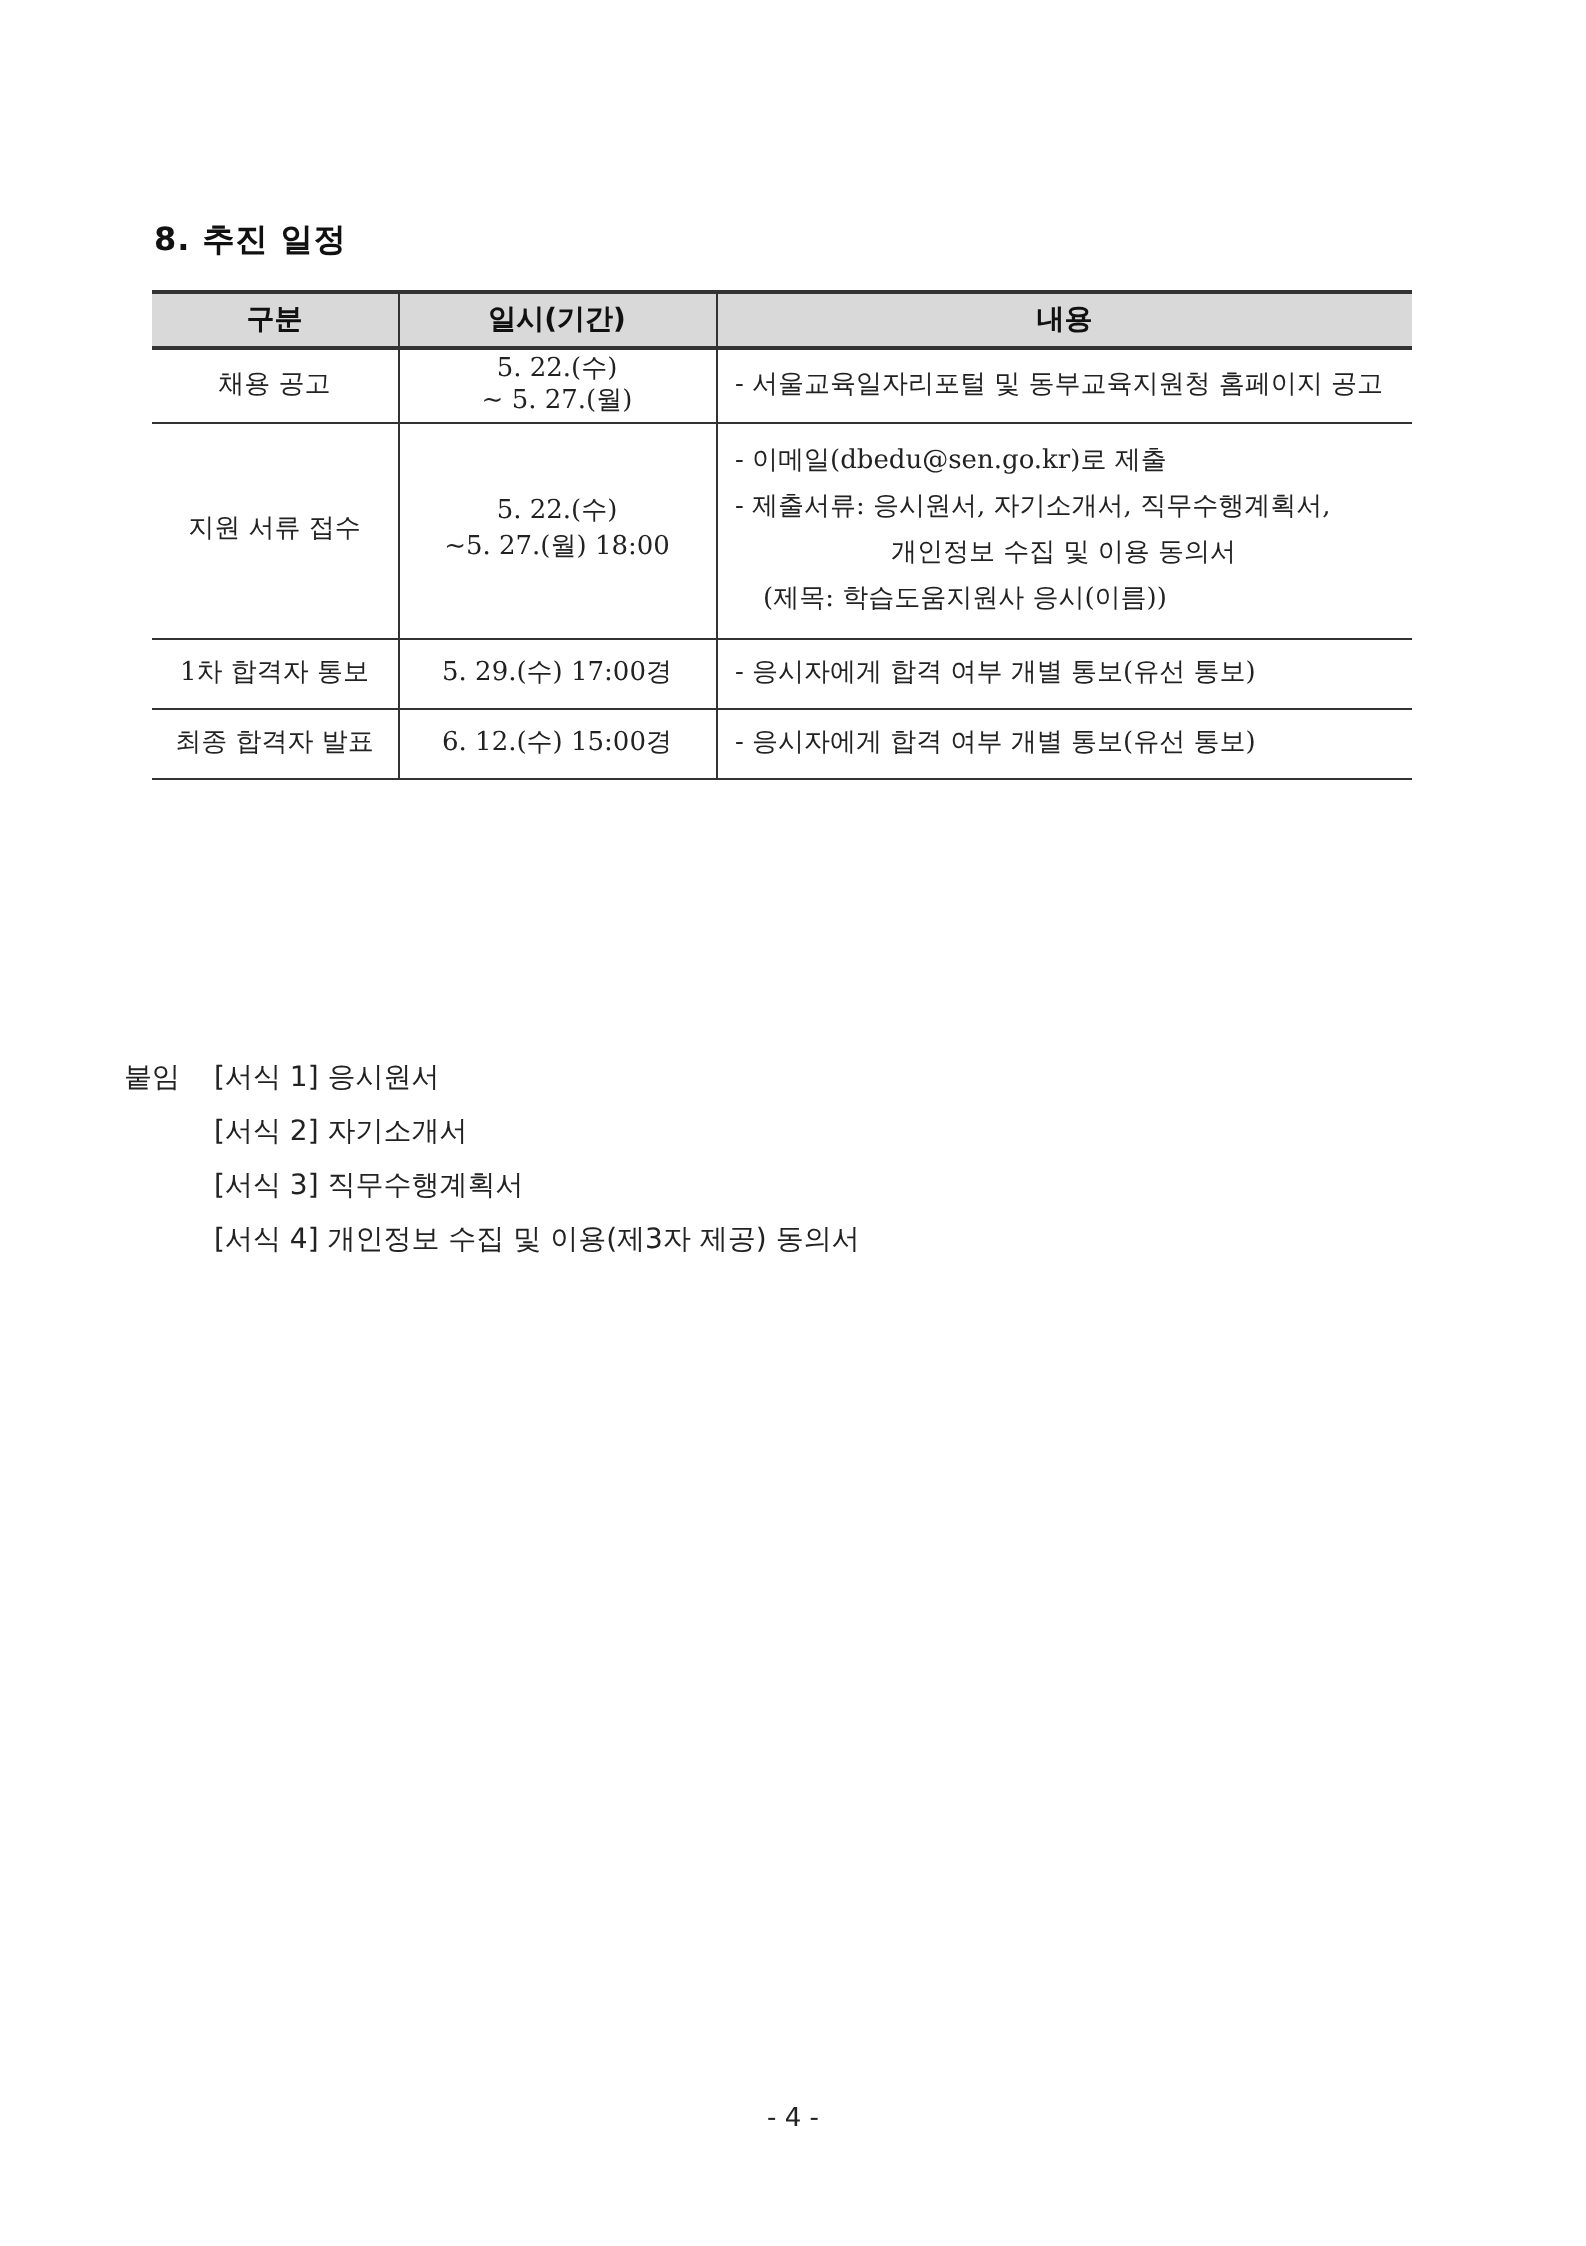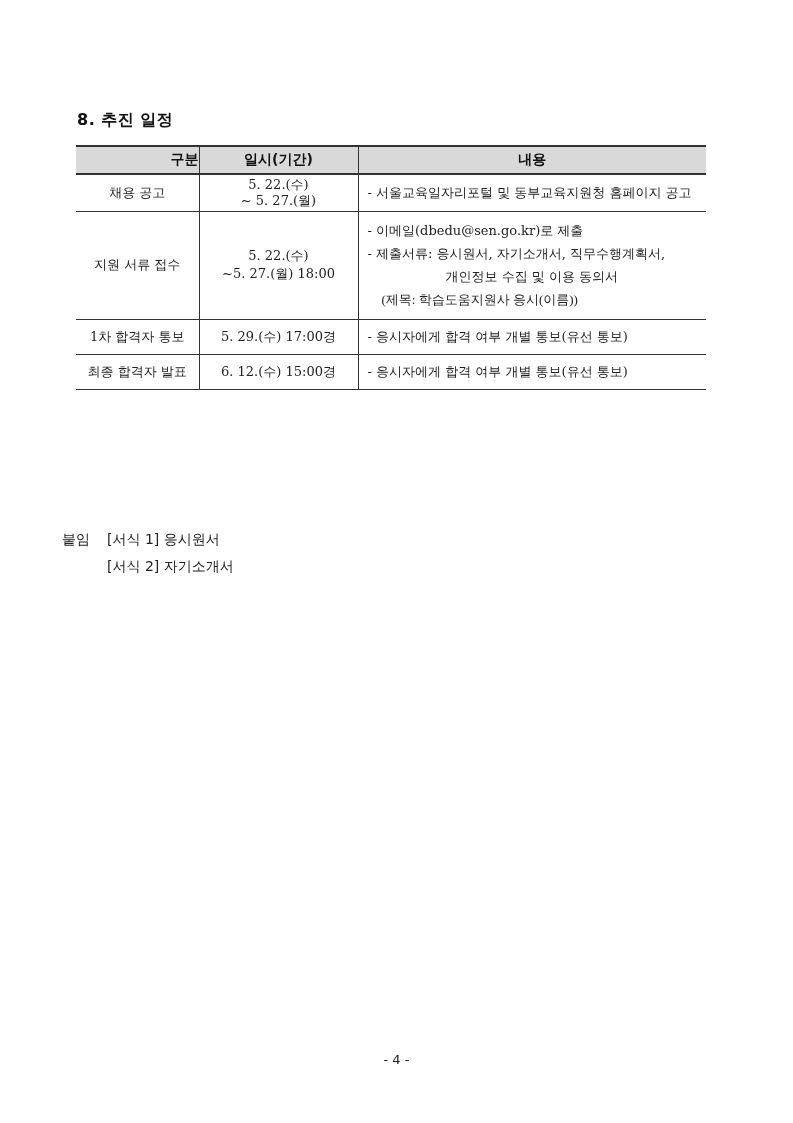--- a/index.html
+++ b/index.html
@@ -5,29 +5,29 @@
   html, body { margin: 0; padding: 0; background: #ffffff; }
   body { width: 793px; height: 1123px; position: relative; overflow: hidden;
          font-family: "DejaVu Serif", serif; color: #222; }
   .section-title { position: absolute; left: 77px; top: 110px; font-family: "DejaVu Sans", sans-serif;
          font-weight: bold; font-size: 16px; color: #111; letter-spacing: 0.5px; }
   table.schedule { position: absolute; left: 76px; top: 145px; width: 630px; border-collapse: collapse;
          font-size: 13px; table-layout: fixed; }
   table.schedule th { background: #d9d9d9; font-family: "DejaVu Sans", sans-serif; font-weight: bold;
          font-size: 14px; height: 26px; border-top: 2px solid #333; border-bottom: 2px solid #333;
          border-left: 1px solid #333; padding: 0; color: #111; }
-  table.schedule th:first-child { border-left: none; text-align: right; }
+  table.schedule th:first-child { border-left: none; }
   table.schedule td { border-bottom: 1px solid #333; border-left: 1px solid #333; padding: 0 4px;
          text-align: center; vertical-align: middle; line-height: 18px; color: #222; }
   table.schedule td:first-child { border-left: none; text-align: center; }
   table.schedule tr:last-child td { border-bottom: 1.5px solid #333; }
   td.content { text-align: left !important; padding-left: 9px !important; }
   .line { display: block; }
   .indent-center { display: block; padding-left: 78px; }
-  .paren-line { display: block; padding-left: 14px; font-family: Liberation Serif, serif; }
+  .paren-line { display: block; padding-left: 14px; }
   .attach { position: absolute; left: 62px; top: 526px; font-family: "DejaVu Sans", sans-serif;
          font-size: 14px; color: #222; line-height: 27px; }
   .attach-label { display: inline-block; width: 45px; }
   .attach-row { white-space: nowrap; }
   .attach-row.sub { padding-left: 45px; }
   .page-num { position: absolute; left: 0; width: 793px; top: 1052px; text-align: center;
          font-family: "DejaVu Sans", sans-serif; font-size: 13px; color: #222; }
 </style>
 </head>
 <body>
@@ -82,15 +82,17 @@
       <td class="content">- 응시자에게 합격 여부 개별 통보(유선 통보)</td>
     </tr>
   </tbody>
 </table>
 
 <div class="attach">
   <div class="attach-row">
     <span class="attach-label">붙임</span><span>[서식 1] 응시원서</span>
   </div>
   <div class="attach-row sub">[서식 2] 자기소개서</div>
+  <div class="attach-row sub">[서식 3] 직무수행계획서</div>
+  <div class="attach-row sub">[서식 4] 개인정보 수집 및 이용(제3자 제공) 동의서</div>
 </div>
 
 <div class="page-num">- 4 -</div>
 
 </body></html>

